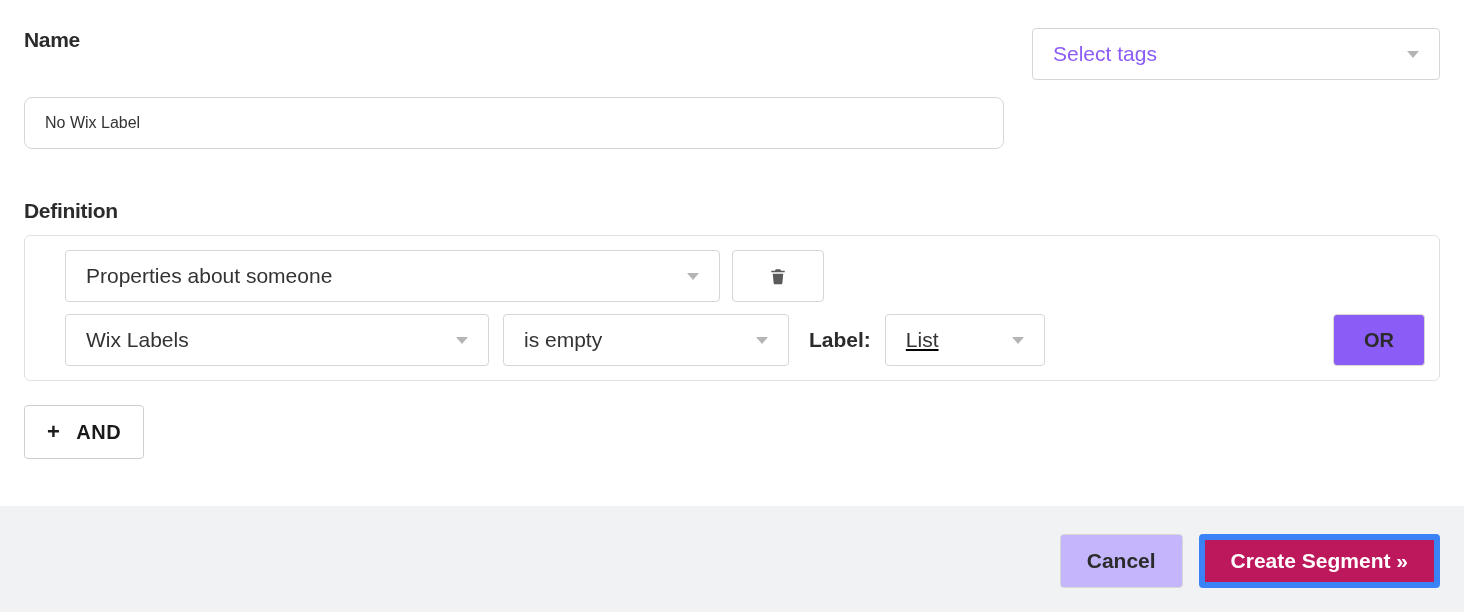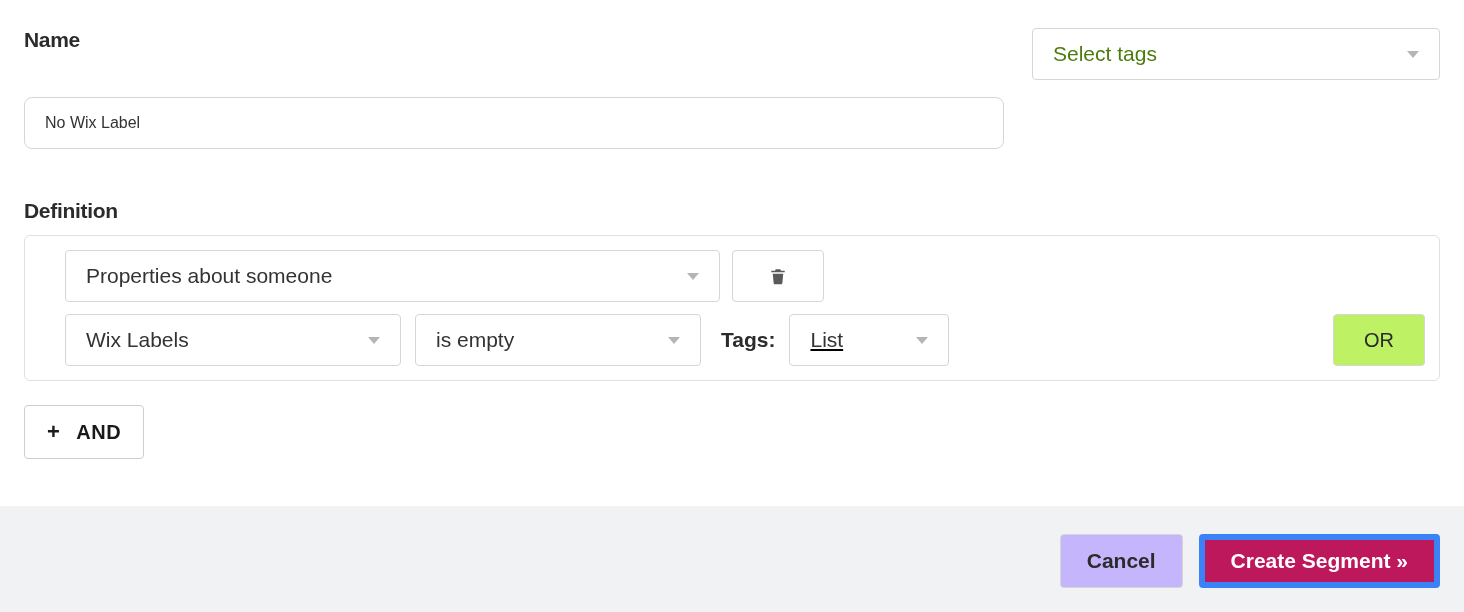--- a/index.html
+++ b/index.html
@@ -59,21 +59,21 @@
       padding: 0 20px;
       font-size: 21px;
       color: #333;
       display: flex;
       align-items: center;
       justify-content: space-between;
       cursor: pointer;
       background: #fff;
     }
     .select-box.placeholder-style {
-      color: #4d7c0f;
+      color: #8b5cf6;
     }
     .chevron {
       width: 0;
       height: 0;
       border-left: 6px solid transparent;
       border-right: 6px solid transparent;
       border-top: 7px solid #b5b5b5;
     }
     .definition-section {
       margin-bottom: 30px;
@@ -111,46 +111,46 @@
       align-items: center;
       justify-content: space-between;
       gap: 12px;
     }
     .row2-left {
       display: flex;
       align-items: center;
       gap: 14px;
     }
     .property-select {
-      width: 336px;
+      width: 424px;
     }
     .operator-select {
       width: 286px;
     }
     .type-label {
       font-size: 21px;
       font-weight: 700;
       color: #2b2b2b;
       margin-left: 6px;
     }
     .type-select {
       width: 160px;
       text-decoration: underline;
     }
     .or-btn {
       width: 92px;
       height: 52px;
       border: 1px solid #d6d6d6;
       border-radius: 4px;
-      background: #bef264;
+      background: #8b5cf6;
       display: flex;
       align-items: center;
       justify-content: center;
       font-size: 20px;
-      font-weight: 400;
+      font-weight: 700;
       cursor: pointer;
       color: #2b2b2b;
     }
     .and-btn {
       margin-top: 24px;
       height: 54px;
       padding: 0 22px;
       border: 1px solid #cfcfcf;
       border-radius: 4px;
       background: #fff;
@@ -250,21 +250,21 @@
               <span class="cat-text">Wix Labels</span>
               <span class="chevron"></span>
             </div>
           </div>
           <div class="select-wrap operator-select">
             <div class="select-box">
               <span class="cat-text">is empty</span>
               <span class="chevron"></span>
             </div>
           </div>
-          <span class="type-label">Tags:</span>
+          <span class="type-label">Label:</span>
           <div class="select-wrap type-select">
             <div class="select-box">
               <span class="cat-text">List</span>
               <span class="chevron"></span>
             </div>
           </div>
         </div>
         <div class="or-btn">
           <span>OR</span>
         </div>

